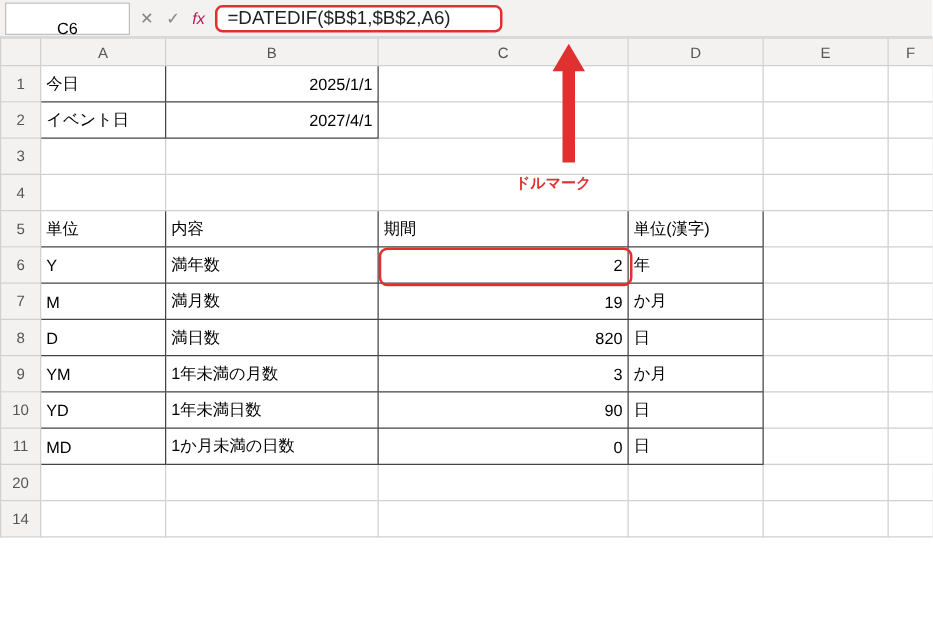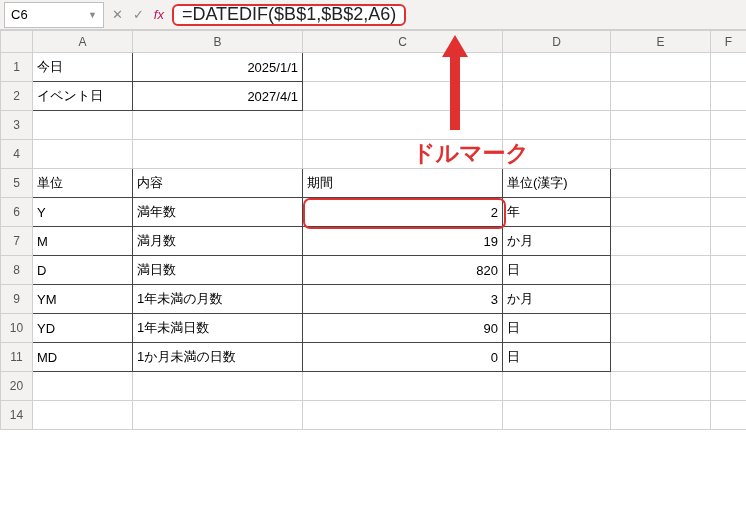--- a/index.html
+++ b/index.html
@@ -23,20 +23,21 @@
     }
     .name-box {
       width: 100px;
       height: 22px;
       background: #fff;
       border: 1px solid #c0c0c0;
       display: flex;
       align-items: center;
       padding: 12px 6px;
       font-size: 13px;
+      flex-direction: column;
     }
     .name-dd {
       margin-left: auto;
       color: #888;
       font-size: 9px;
     }
     .fbar-icons {
       display: flex;
       align-items: center;
       gap: 10px;
@@ -46,21 +47,21 @@
     .fx-label { font-style: italic; color: #be185d; }
     .formula-input {
       flex: 0 0 230px;
       height: 22px;
       background: #fff;
       border: 2.5px solid #e03030;
       border-radius: 6px;
       display: flex;
       align-items: center;
       padding: 0 8px;
-      font-size: 18px;
+      font-size: 15px;
       color: #222;
     }
     .sheet-wrap {
       position: relative;
     }
     table.grid {
       border-collapse: collapse;
       table-layout: fixed;
       width: 100%;
     }
@@ -102,21 +103,21 @@
     .highlight-red {
       position: absolute;
       border: 2.5px solid #e03030;
       border-radius: 7px;
       pointer-events: none;
     }
     .annotation-label {
       position: absolute;
       color: #e03030;
       font-weight: bold;
-      font-size: 23px;
+      font-size: 12px;
       pointer-events: none;
     }
     .arrow {
       position: absolute;
       pointer-events: none;
     }
   </style>
 </head>
 <body>
 

